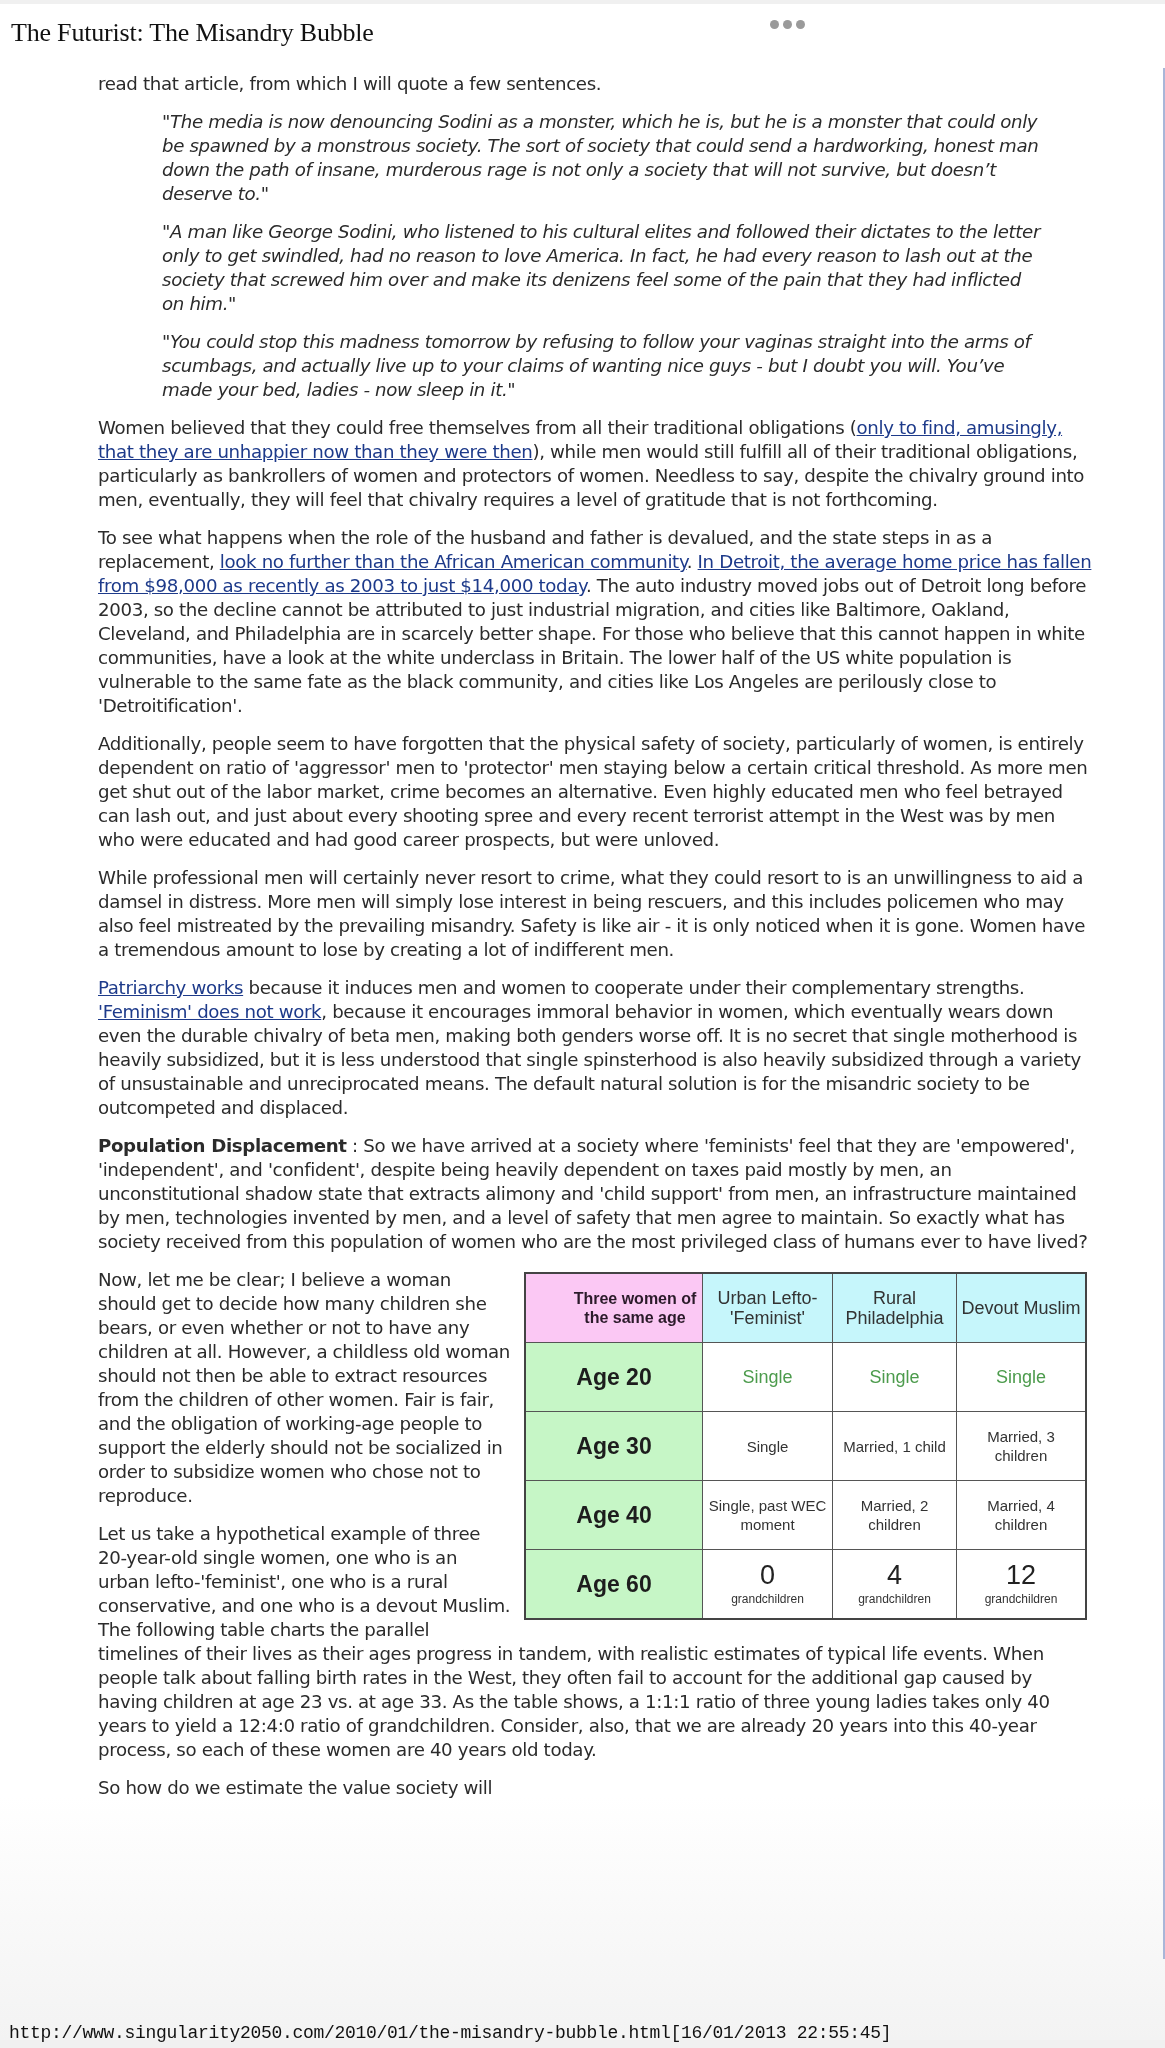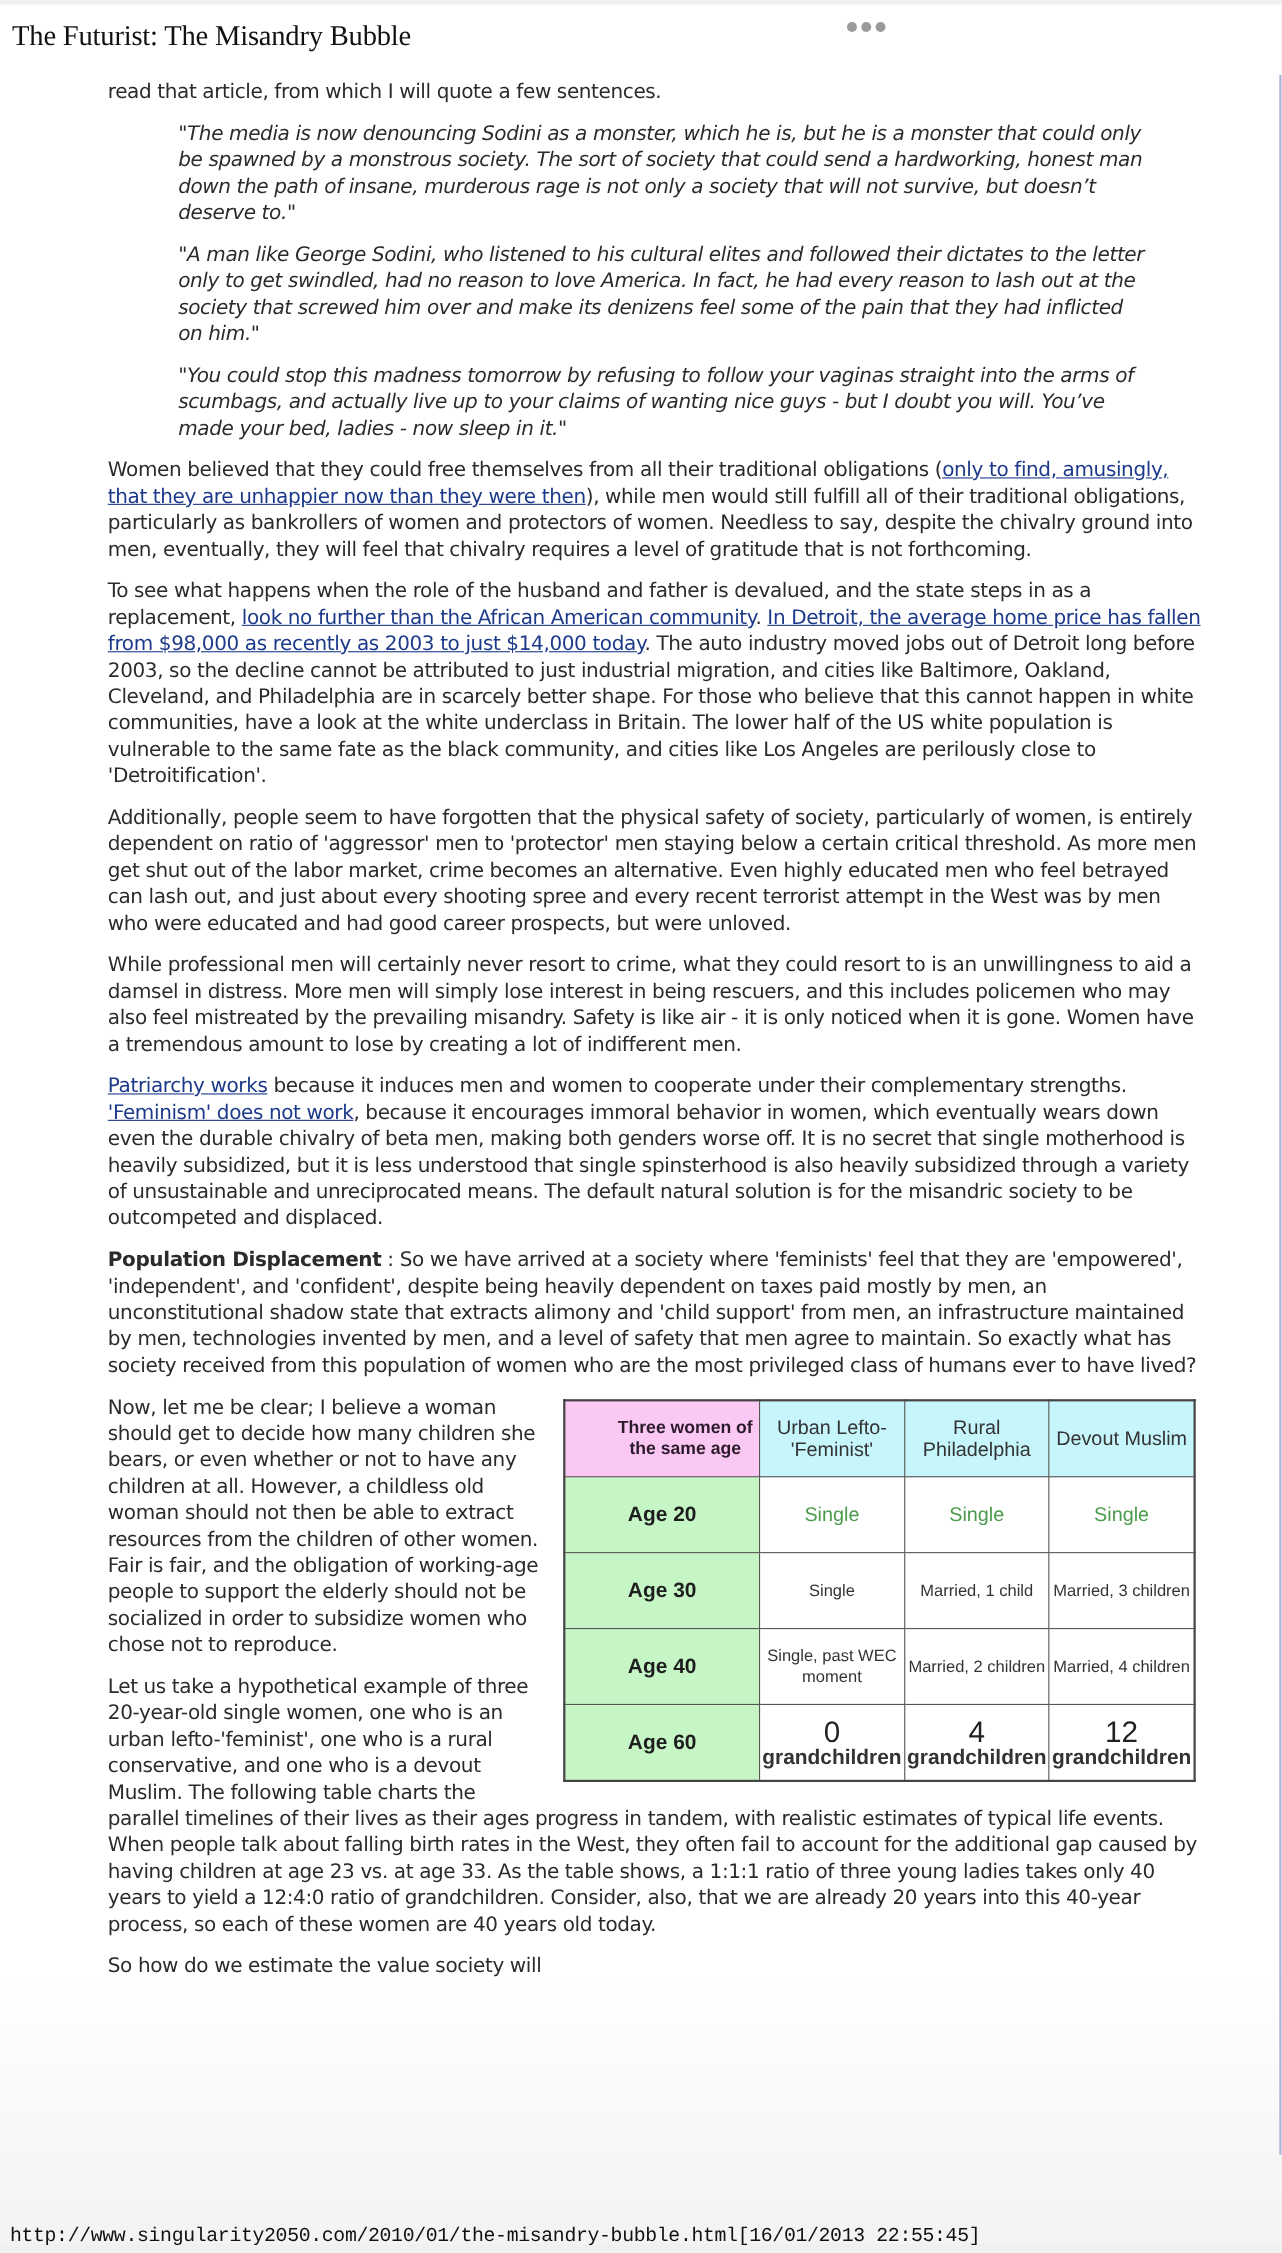--- a/index.html
+++ b/index.html
@@ -112,44 +112,43 @@
     background: #c6f6fb;
     font-size: 18px;
     color: #333;
     line-height: 20px;
   }
   table.ages td.c1 { width: 125px; }
   table.ages td.c2 { width: 119px; }
   table.ages td.c3 { width: 124px; }
   table.ages td.rowhead {
     background: #c6f6c6;
-    font-size: 19px;
+    font-size: 23px;
     font-weight: bold;
     color: #1d1d1d;
   }
   table.ages td.green {
     color: #4c9b4c;
     font-size: 18px;
   }
   table.ages td.small {
     font-size: 15px;
     color: #333;
   }
   table.ages .big {
     display: block;
     font-size: 27px;
     line-height: 30px;
     color: #222;
   }
   table.ages .unit {
     display: block;
-    font-size: 19px;
+    font-size: 12px;
     line-height: 18px;
     color: #333;
-    font-weight: bold;
   }
   .footer-url {
     position: absolute;
     left: 9px;
     top: 2019px;
     font-family: Liberation Mono, monospace;
     font-size: 18px;
     color: #111;
     letter-spacing: -0.3px;
   }

